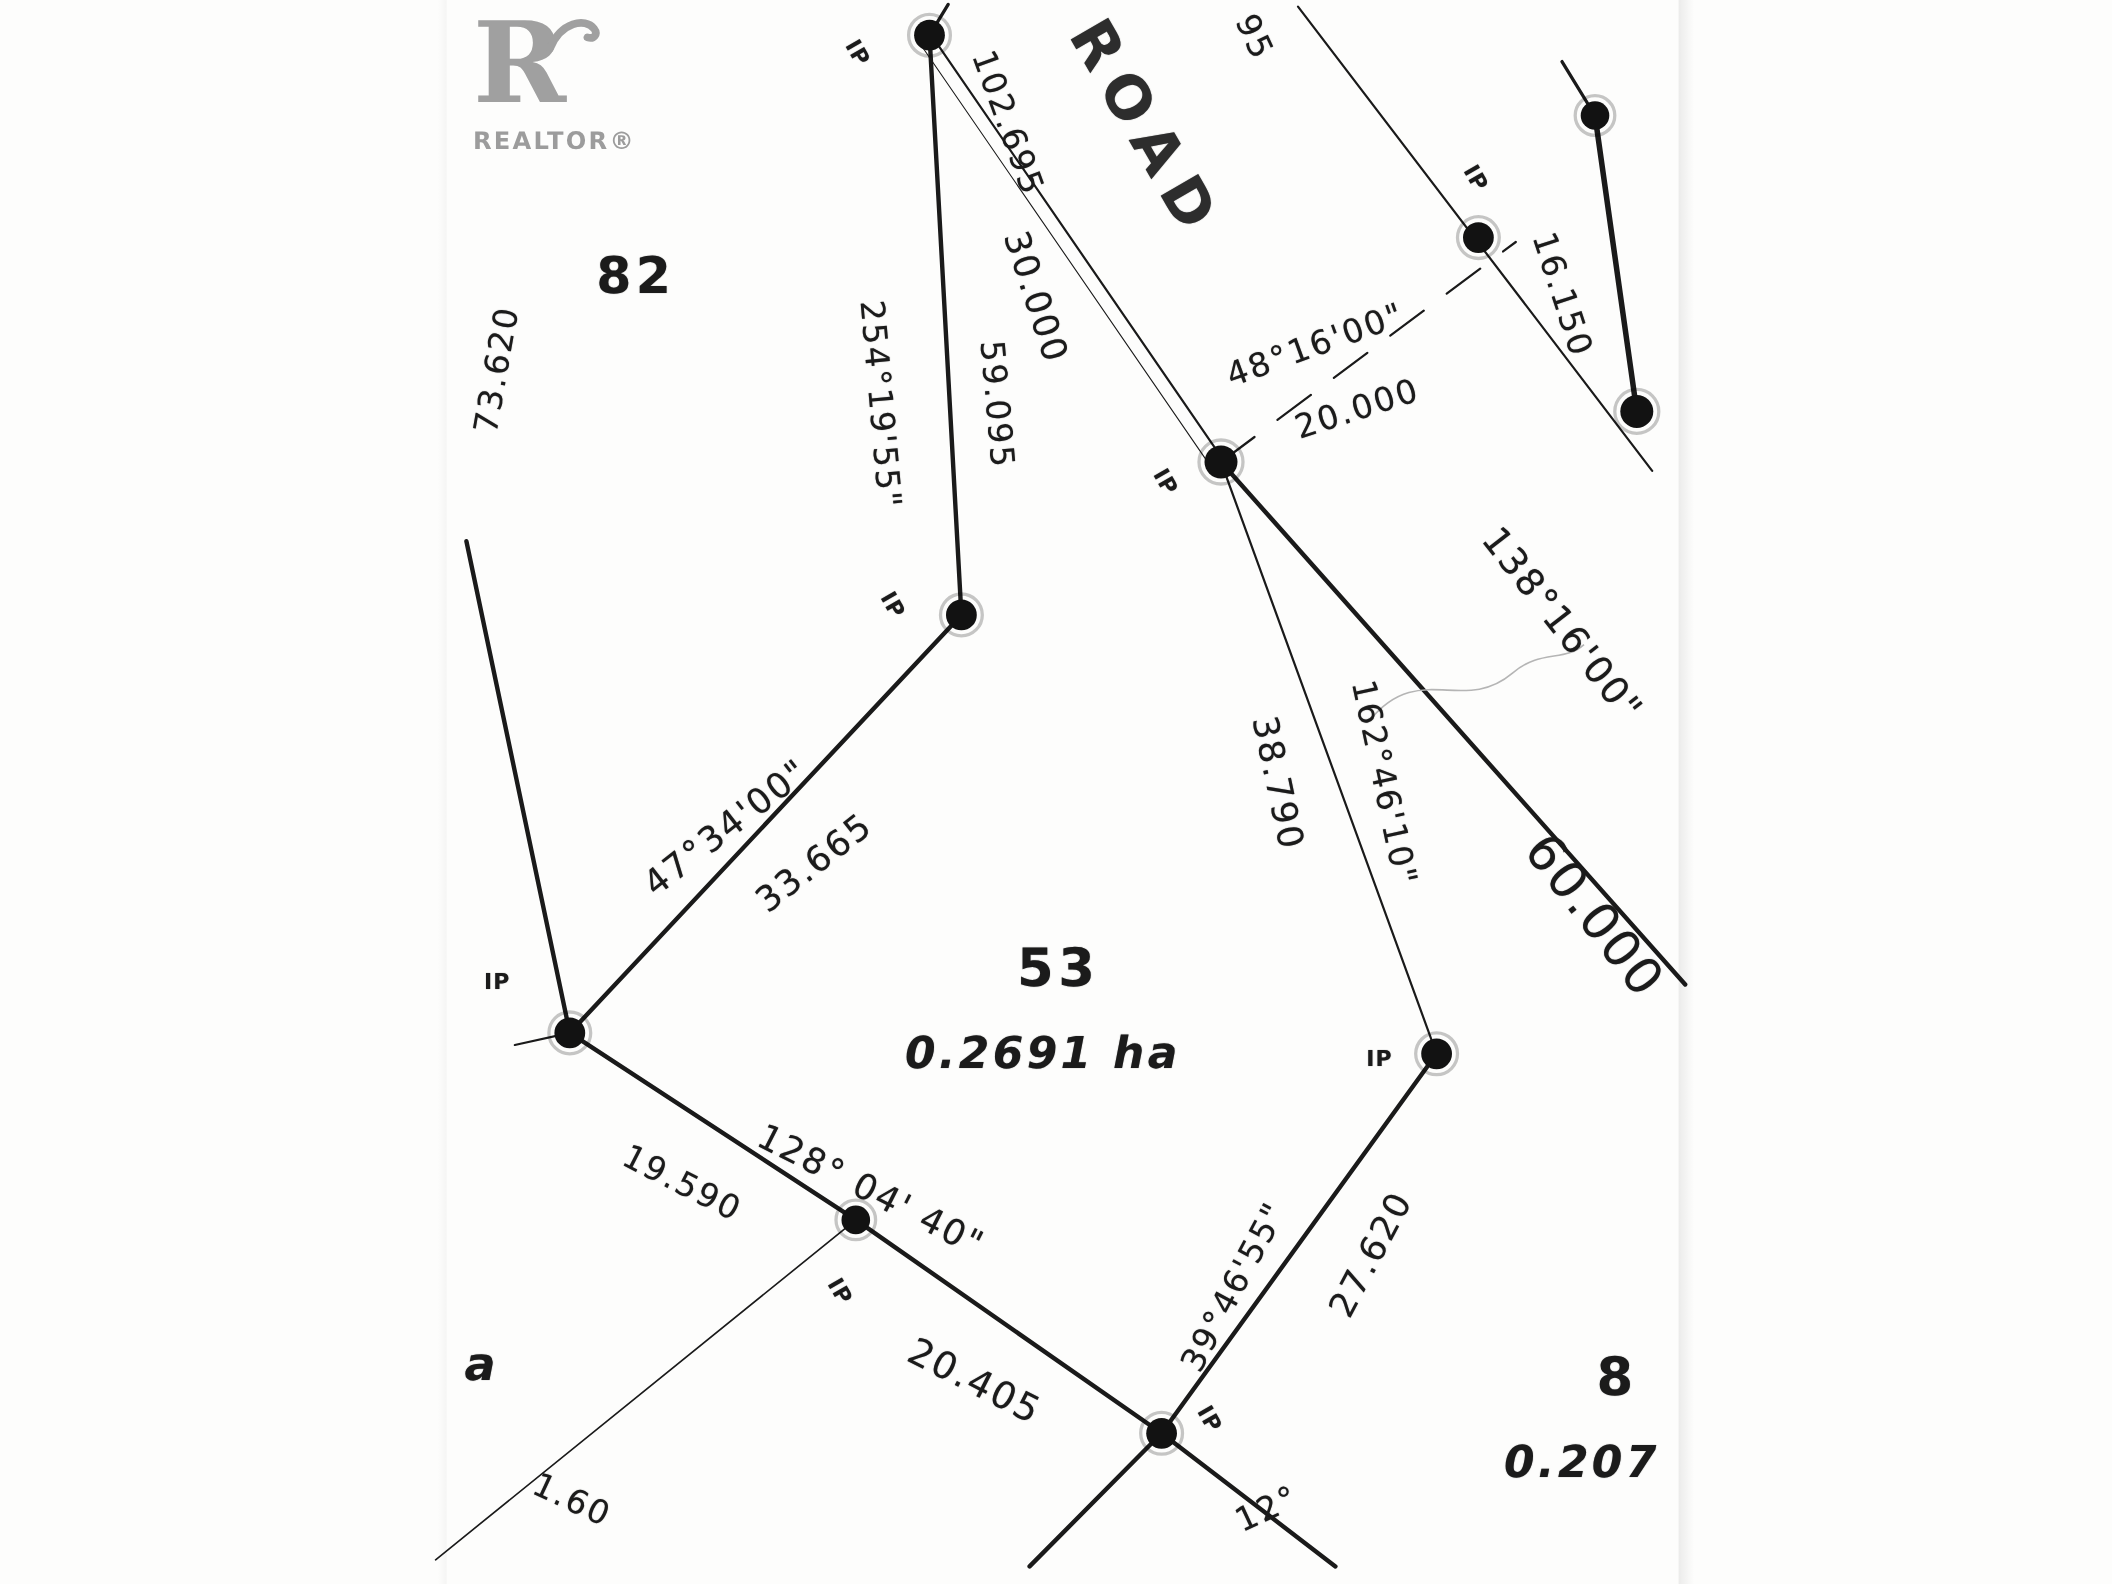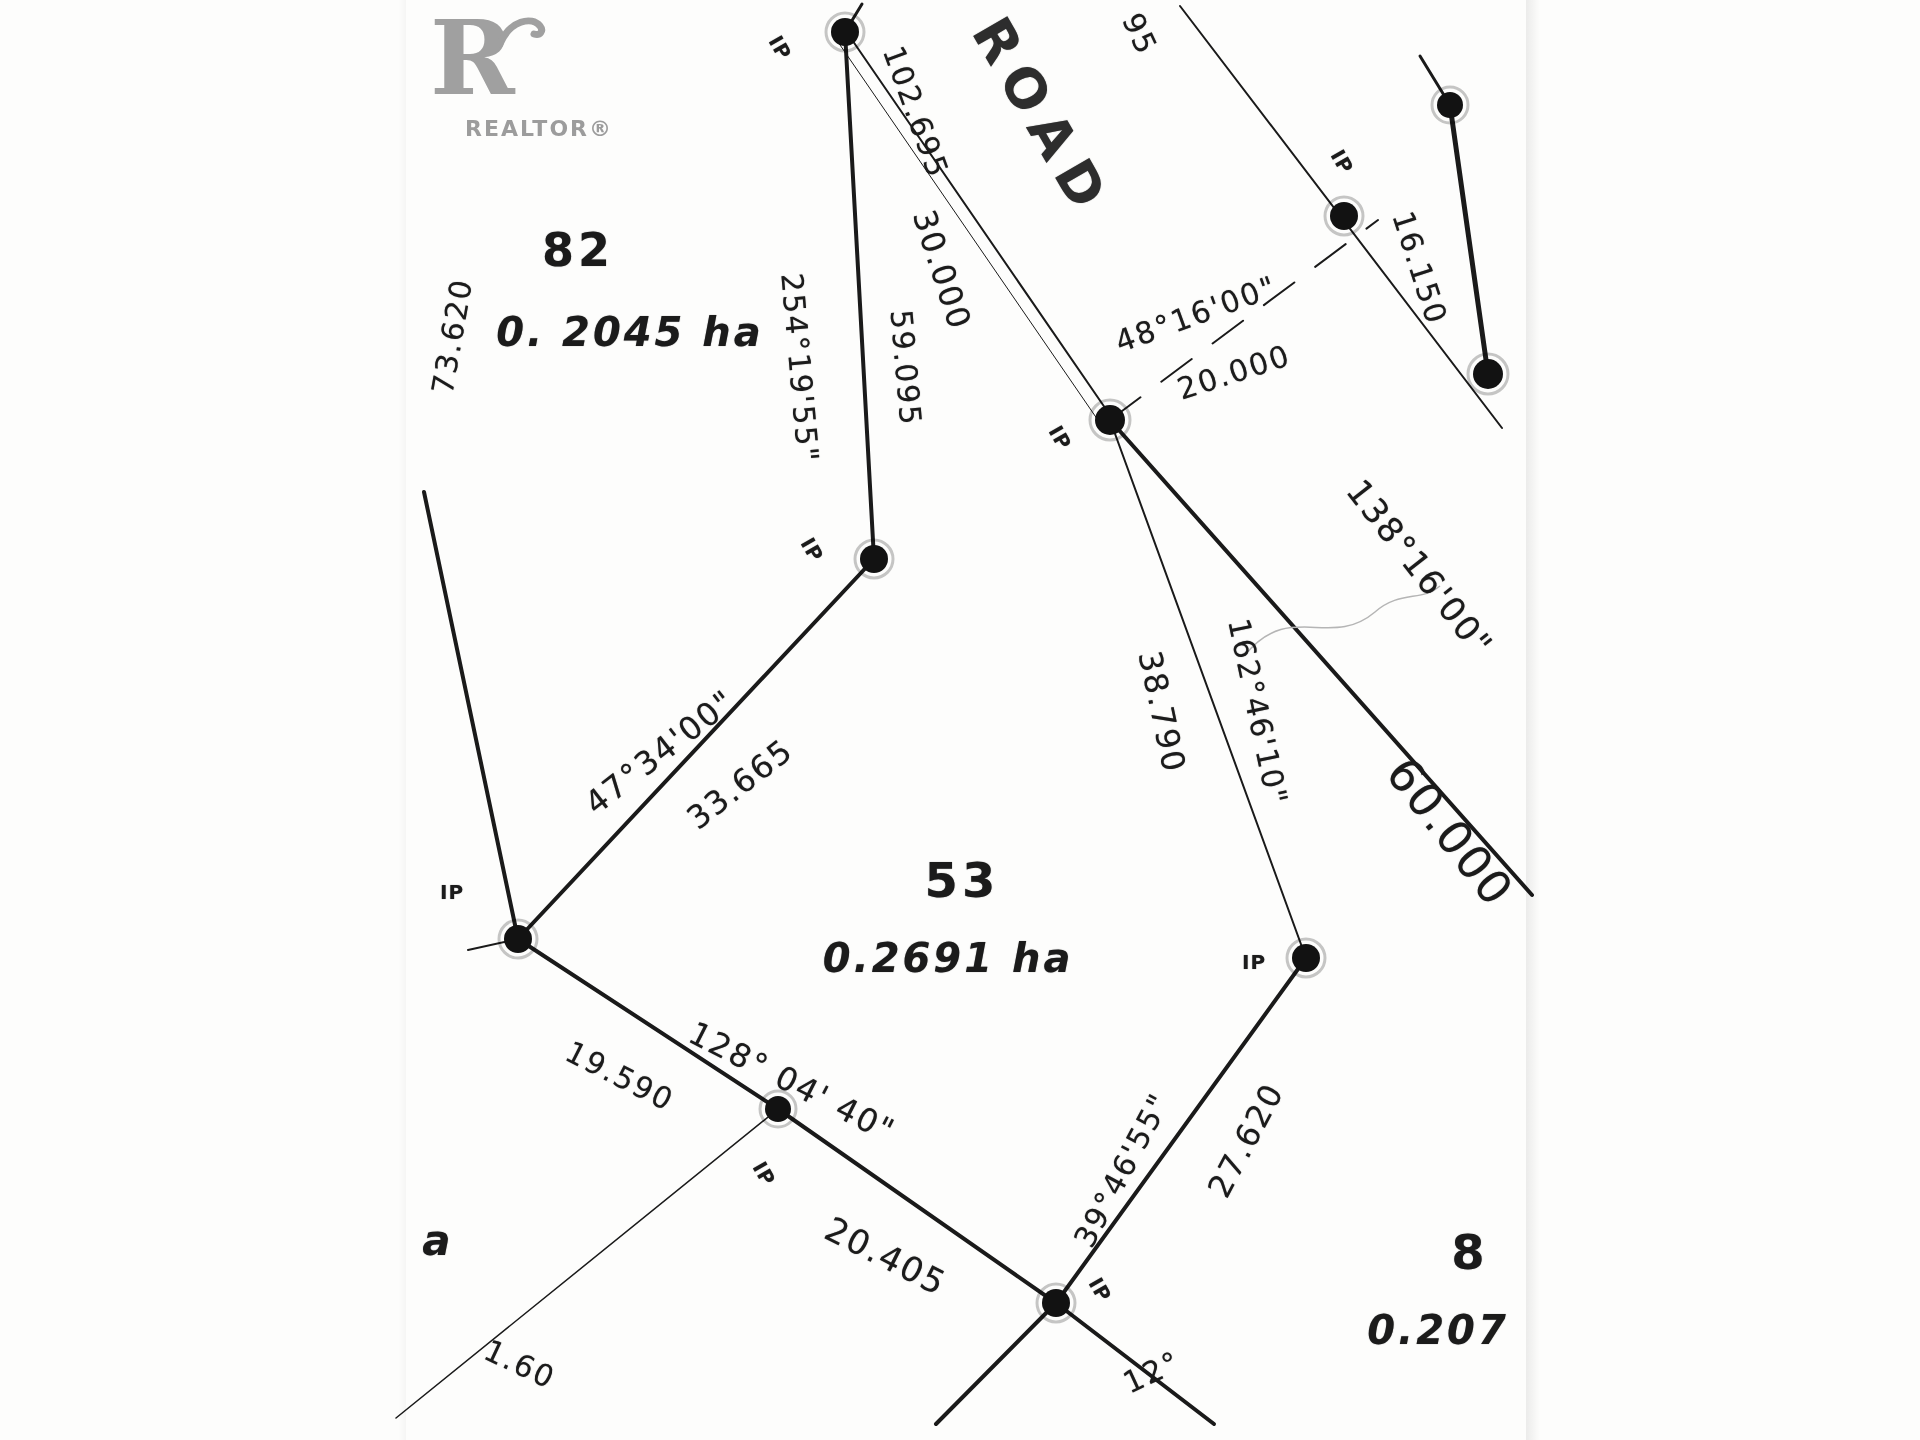--- a/index.html
+++ b/index.html
@@ -13,21 +13,21 @@
        font-weight:500;text-shadow:0 0 1px rgba(25,25,25,.55);}
   .lbl.lot{font-weight:600;letter-spacing:4px;}
   .lbl.area{font-style:italic;letter-spacing:3px;font-weight:600;}
   .lbl.road{letter-spacing:12px;font-weight:600;color:#2d2d2d;}
   .lbl.ip{letter-spacing:1px;font-weight:600;}
   .realtor-logo{position:absolute;left:430px;top:12px;width:170px;z-index:6;}
   .logo-mark{position:relative;width:120px;height:96px;}
   .logo-r{font-family:"DejaVu Serif",serif;font-weight:bold;font-size:102px;
           line-height:92px;color:#a0a0a0;}
   .logo-swoosh{position:absolute;left:66px;top:2px;}
-  .logo-text{margin-top:8px;font-size:22px;letter-spacing:2px;color:#9c9c9c;font-weight:600;margin-left:35px;}
+  .logo-text{margin-top:8px;font-size:22px;letter-spacing:2px;color:#9c9c9c;font-weight:600;}
   .scan-edge-right{position:absolute;left:1526px;top:0;width:14px;height:1440px;
        background:linear-gradient(to right, rgba(0,0,0,0.07), rgba(0,0,0,0));}
   .scan-edge-left{position:absolute;left:398px;top:0;width:8px;height:1440px;
        background:linear-gradient(to left, rgba(0,0,0,0.03), rgba(0,0,0,0));}
 </style>
 </head>
 <body>
 
 <div class="page">
 
@@ -79,21 +79,20 @@
       <circle cx="1450" cy="105" r="18" fill="none" stroke="rgba(0,0,0,0.22)" stroke-width="3"></circle>
       <circle cx="1450" cy="105" r="13" fill="#121212"></circle>
       <circle cx="1488" cy="374" r="20" fill="none" stroke="rgba(0,0,0,0.22)" stroke-width="3"></circle>
       <circle cx="1488" cy="374" r="15" fill="#121212"></circle>
       <circle cx="1344" cy="216" r="19" fill="none" stroke="rgba(0,0,0,0.22)" stroke-width="3"></circle>
       <circle cx="1344" cy="216" r="14" fill="#121212"></circle>
     </svg>
 
   <div id="label-layer">
       <div class="lbl lot" style="left: 578px; top: 250px; font-size: 46px; transform: translate(-50%, -50%) rotate(0deg);">82</div>
-      <div class="lbl area" style="left: 630px; top: 332px; font-size: 40px; transform: translate(-50%, -50%) rotate(0deg);">0. 2045 ha</div>
       <div class="lbl" style="left: 452px; top: 336px; font-size: 30px; transform: translate(-50%, -50%) rotate(-80deg);">73.620</div>
       <div class="lbl road" style="left: 1042px; top: 118px; font-size: 54px; transform: translate(-50%, -50%) rotate(60deg);">ROAD</div>
       <div class="lbl" style="left: 916px; top: 112px; font-size: 30px; transform: translate(-50%, -50%) rotate(70deg);">102.695</div>
       <div class="lbl" style="left: 942px; top: 270px; font-size: 32px; transform: translate(-50%, -50%) rotate(72deg);">30.000</div>
       <div class="lbl" style="left: 1140px; top: 34px; font-size: 30px; transform: translate(-50%, -50%) rotate(65deg);">95</div>
       <div class="lbl" style="left: 1196px; top: 314px; font-size: 30px; transform: translate(-50%, -50%) rotate(-20deg);">48°16'00"</div>
       <div class="lbl" style="left: 1234px; top: 372px; font-size: 30px; transform: translate(-50%, -50%) rotate(-18deg);">20.000</div>
       <div class="lbl" style="left: 800px; top: 368px; font-size: 30px; transform: translate(-50%, -50%) rotate(85deg);">254°19'55"</div>
       <div class="lbl" style="left: 906px; top: 368px; font-size: 30px; transform: translate(-50%, -50%) rotate(85deg);">59.095</div>
       <div class="lbl" style="left: 1420px; top: 268px; font-size: 30px; transform: translate(-50%, -50%) rotate(72deg);">16.150</div>

